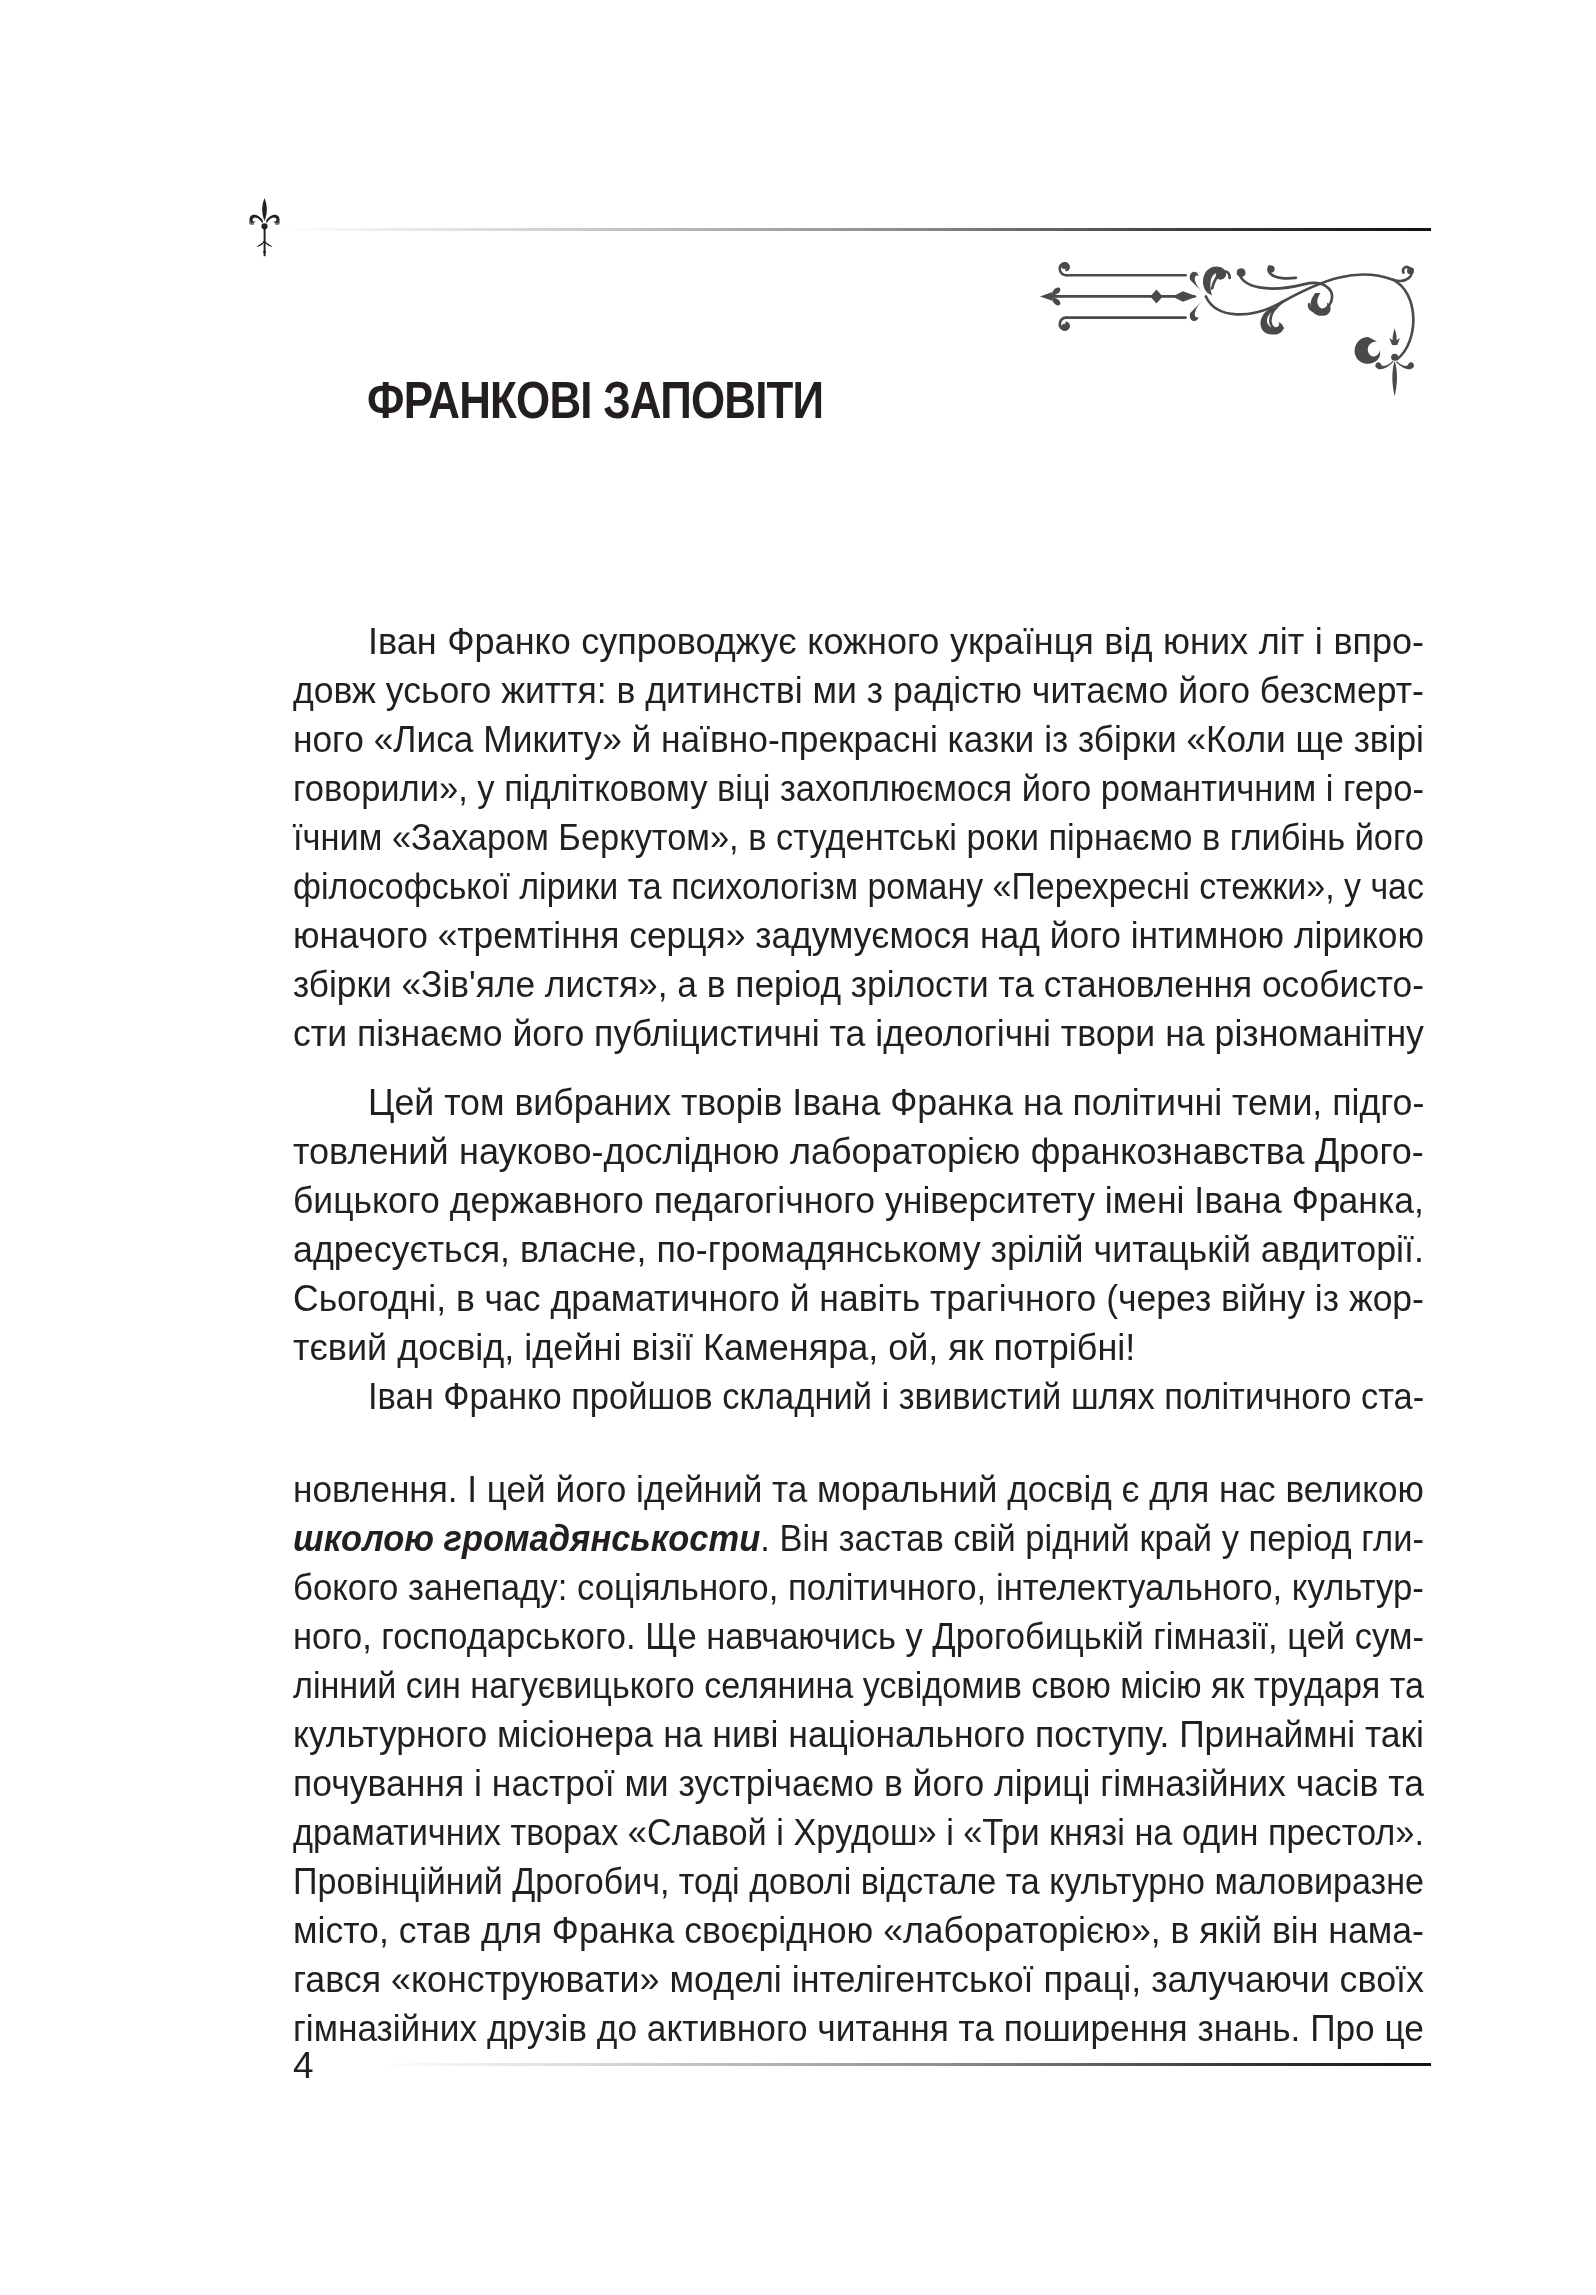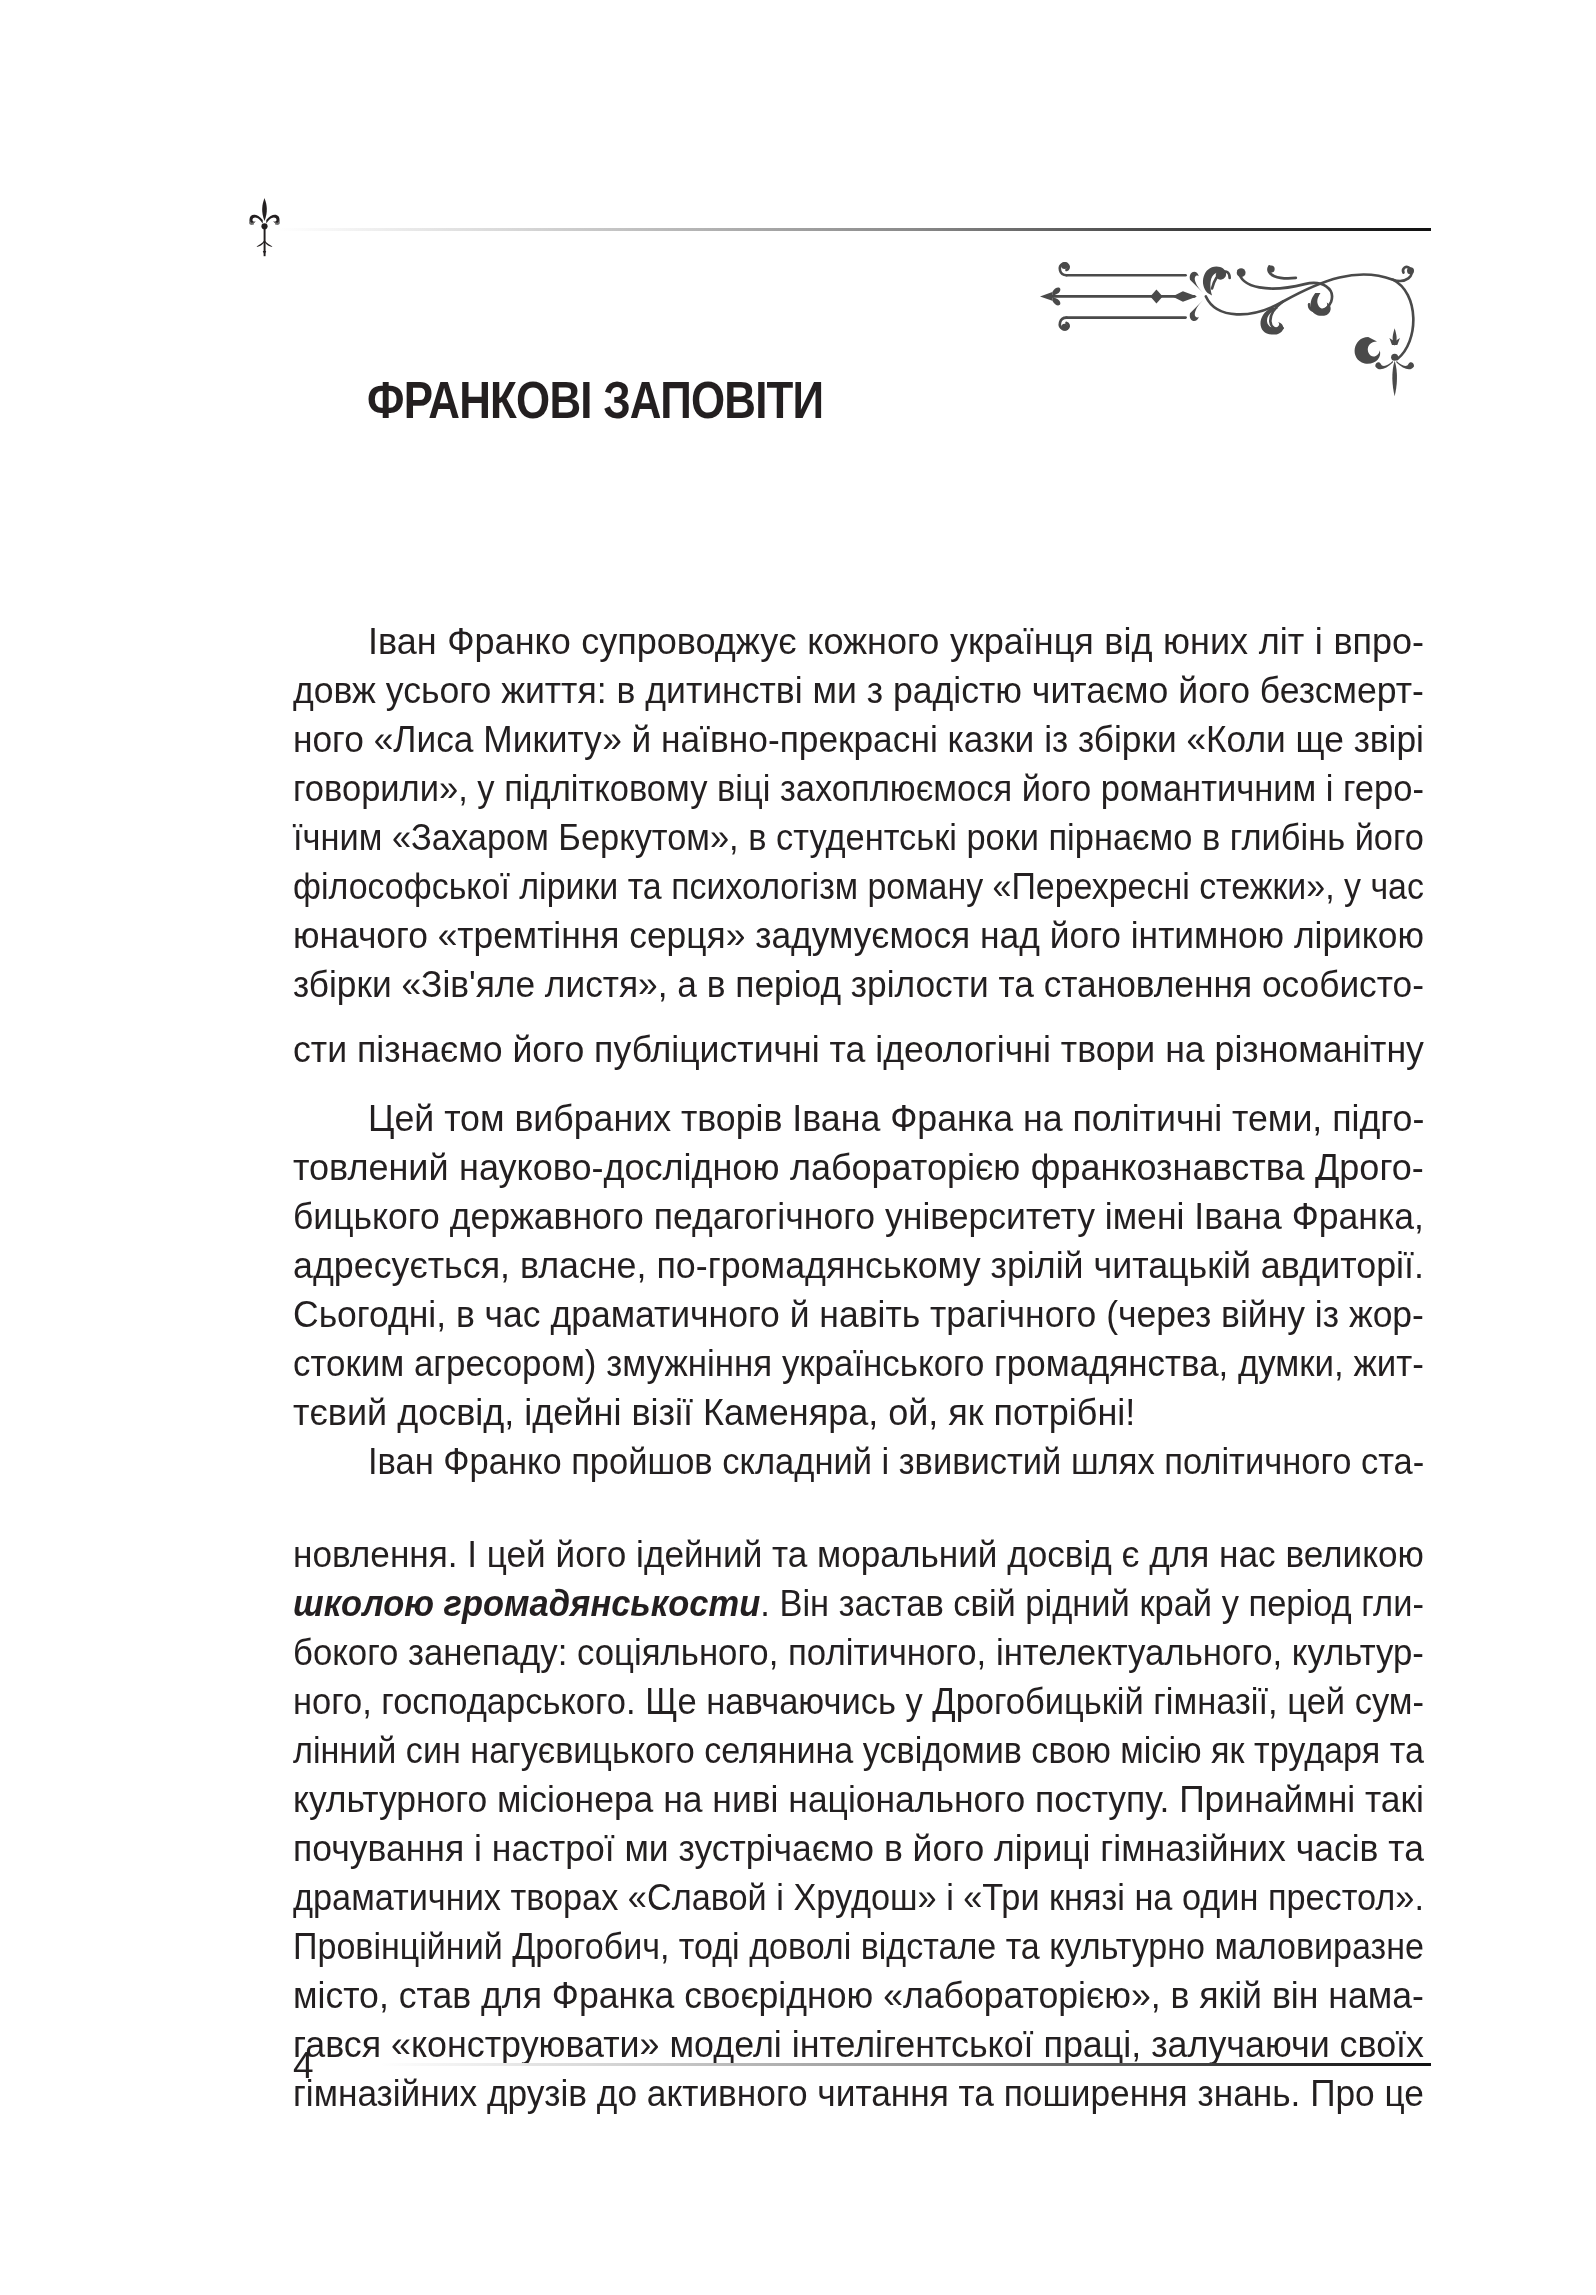--- a/index.html
+++ b/index.html
@@ -175,30 +175,29 @@
 
   <div class="paragraph">
     <div class="line indent" style="word-spacing: 0.6px; text-align: left; text-align-last: left;">Іван Франко супроводжує кожного українця від юних літ і впро-</div>
     <div class="line" style="text-align: left; text-align-last: left;"><span class="inner" style="transform: scaleX(0.988476); white-space: nowrap;">довж усього життя: в дитинстві ми з радістю читаємо його безсмерт-</span></div>
     <div class="line" style="text-align: left; text-align-last: left;"><span class="inner" style="transform: scaleX(0.980493); white-space: nowrap;">ного «Лиса Микиту» й наївно-прекрасні казки із збірки «Коли ще звірі</span></div>
     <div class="line" style="text-align: left; text-align-last: left;"><span class="inner" style="transform: scaleX(0.958289); white-space: nowrap;">говорили», у підлітковому віці захоплюємося його романтичним і геро-</span></div>
     <div class="line" style="text-align: left; text-align-last: left;"><span class="inner" style="transform: scaleX(0.955556); white-space: nowrap;">їчним «Захаром Беркутом», в студентські роки пірнаємо в глибінь його</span></div>
     <div class="line" style="text-align: left; text-align-last: left;"><span class="inner" style="transform: scaleX(0.942737); white-space: nowrap;">філософської лірики та психологізм роману «Перехресні стежки», у час</span></div>
     <div class="line" style="text-align: left; text-align-last: left;"><span class="inner" style="transform: scaleX(0.982351); white-space: nowrap;">юначого «тремтіння серця» задумуємося над його інтимною лірикою</span></div>
     <div class="line" style="text-align: center; text-align-last: left;"><span class="inner" style="transform: scaleX(0.980458); white-space: nowrap;">збірки «Зів'яле листя», а в період зрілости та становлення особисто-</span></div>
-    <div class="line" style="text-align: right; text-align-last: left; margin-top: 16px;"><span class="inner" style="transform: scaleX(0.990055); white-space: nowrap;">сти пізнаємо його публіцистичні та ідеологічні твори на різноманітну</span></div>
+    <div class="line" style="text-align: right; text-align-last: left;"><span class="inner" style="transform: scaleX(0.990055); white-space: nowrap;">сти пізнаємо його публіцистичні та ідеологічні твори на різноманітну</span></div>
   </div>
 
   <div class="paragraph">
     <div class="line indent" style="text-align: left; text-align-last: left; margin-top: 20px;"><span class="inner" style="transform: scaleX(0.991743); white-space: nowrap;">Цей том вибраних творів Івана Франка на політичні теми, підго-</span></div>
     <div class="line" style="word-spacing: 0.5px; text-align: left; text-align-last: left;">товлений науково-дослідною лабораторією франкознавства Дрого-</div>
     <div class="line" style="text-align: left; text-align-last: left;"><span class="inner" style="transform: scaleX(0.987564); white-space: nowrap;">бицького державного педагогічного університету імені Івана Франка,</span></div>
     <div class="line" style="text-align: left; text-align-last: left;"><span class="inner" style="transform: scaleX(0.994511); white-space: nowrap;">адресується, власне, по-громадянському зрілій читацькій авдиторії.</span></div>
     <div class="line" style="text-align: left; text-align-last: left;"><span class="inner" style="transform: scaleX(0.985887); white-space: nowrap;">Сьогодні, в час драматичного й навіть трагічного (через війну із жор-</span></div>
-    <div class="line" style="text-align: left; text-align-last: left;"><span class="inner" style="transform: scaleX(0.96923); white-space: nowrap;">стоким агресором) змужніння українського громадянства, думки, жит-</span></div>
     <div class="line last">тєвий досвід, ідейні візії Каменяра, ой, як потрібні!</div>
   </div>
 
   <div class="paragraph">
     <div class="line indent" style="text-align: left; text-align-last: left;"><span class="inner" style="transform: scaleX(0.958017); white-space: nowrap;">Іван Франко пройшов складний і звивистий шлях політичного ста-</span></div>
     <div class="line" style="text-align: left; text-align-last: left; margin-top: 44px;"><span class="inner" style="transform: scaleX(0.976497); white-space: nowrap;">новлення. І цей його ідейний та моральний досвід є для нас великою</span></div>
     <div class="line" style="text-align: left; text-align-last: left;"><span class="inner" style="transform: scaleX(0.957487); white-space: nowrap;"><span class="em">школою громадянськости</span><span>. Він застав свій рідний край у період гли-</span></span></div>
     <div class="line" style="text-align: left; text-align-last: left;"><span class="inner" style="transform: scaleX(0.965472); white-space: nowrap;">бокого занепаду: соціяльного, політичного, інтелектуального, культур-</span></div>
     <div class="line" style="text-align: left; text-align-last: left;"><span class="inner" style="transform: scaleX(0.957754); white-space: nowrap;">ного, господарського. Ще навчаючись у Дрогобицькій гімназії, цей сум-</span></div>
     <div class="line" style="text-align: left; text-align-last: left;"><span class="inner" style="transform: scaleX(0.948454); white-space: nowrap;">лінний син нагуєвицького селянина усвідомив свою місію як трударя та</span></div>

